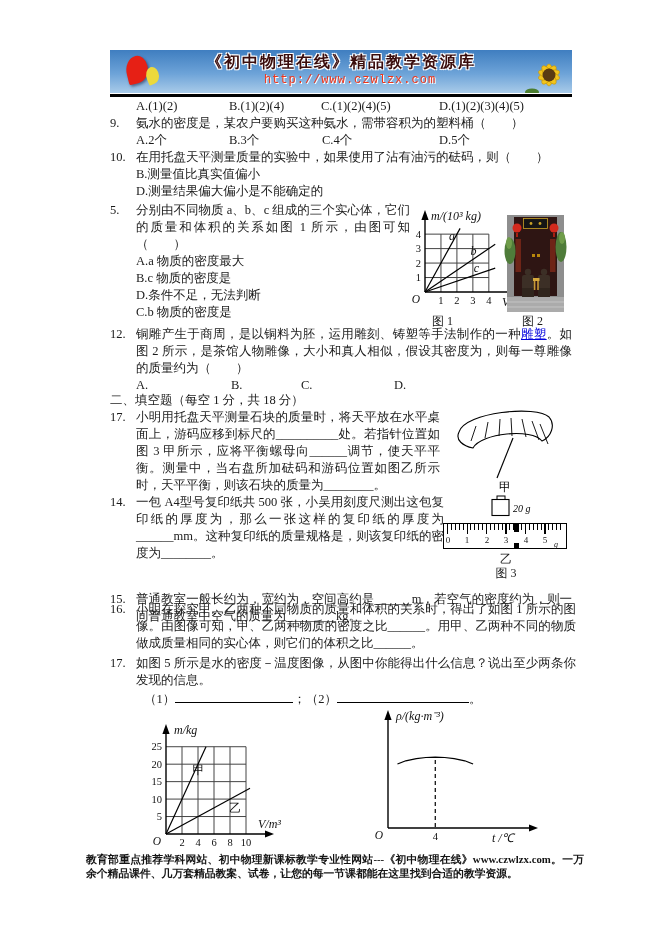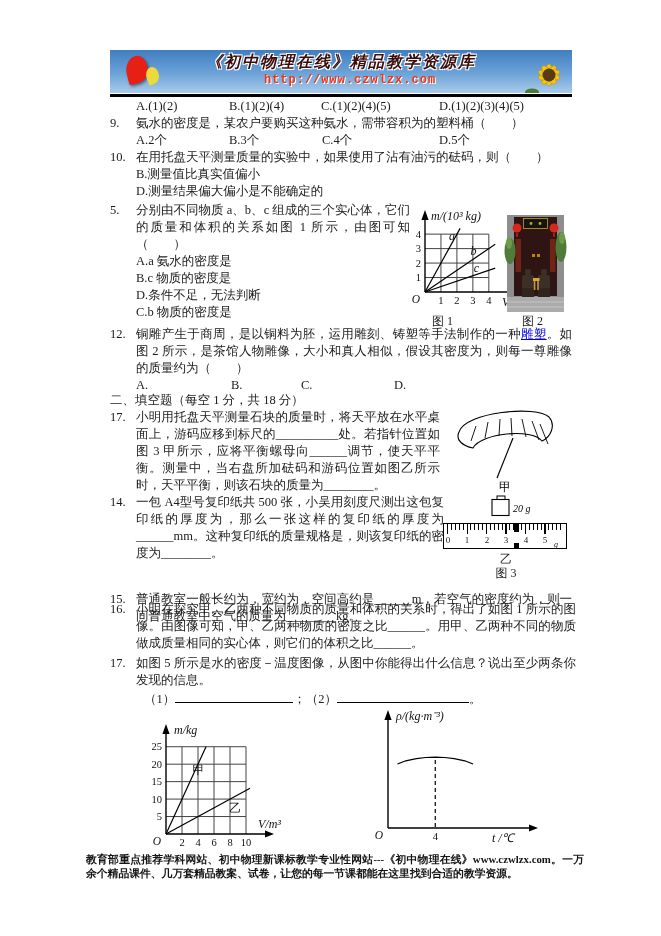--- a/index.html
+++ b/index.html
@@ -6,23 +6,23 @@
   .page{position:relative;width:661px;height:936px;background:#ffffff;overflow:hidden;
         font-family:"Liberation Serif","DejaVu Serif",serif;color:#1a1a1a;
         font-size:12.5px;line-height:17px;}
   .content{position:absolute;left:110px;top:50px;width:462px;}
   .abs{position:absolute;}
   
   .banner{position:absolute;left:0;top:0;width:462px;height:43px;
           background:linear-gradient(#3f7ec0,#6da3d8 55%,#a9cbe9);overflow:hidden;}
   .banner-title{position:absolute;left:0;right:0;top:3px;text-align:center;
           font-weight:bold;font-size:16px;letter-spacing:2px;color:#3a0d0d;
-          text-shadow:1px 1px 0 #fff,-1px -1px 0 #fff,1px -1px 0 #fff,-1px 1px 0 #fff;font-style:italic;}
+          text-shadow:1px 1px 0 #fff,-1px -1px 0 #fff,1px -1px 0 #fff,-1px 1px 0 #fff;}
   .banner-url{position:absolute;left:0;right:30px;top:22px;text-align:center;
-          font-weight:bold;font-size:12px;letter-spacing:1px;color:#f03419;
+          font-weight:normal;font-size:12px;letter-spacing:1px;color:#f03419;
           font-family:"Liberation Mono","DejaVu Sans Mono",monospace;
           text-shadow:1px 1px 0 #fff;margin-left:48px;}
   .logo{position:absolute;left:10px;top:4px;width:50px;height:36px;}
   .fl-red{position:absolute;left:6px;top:2px;width:22px;height:27px;background:#e62015;
           border-radius:58% 42% 60% 6%/60% 45% 55% 8%;transform:rotate(-14deg);
           box-shadow:1px 2px 3px rgba(0,0,30,.45);}
   .fl-yel{position:absolute;left:26px;top:13px;width:13px;height:17px;background:#ecd93c;
           border-radius:58% 42% 60% 6%/60% 45% 55% 8%;transform:rotate(-22deg);}
   .rule{position:absolute;left:0;top:44px;width:462px;height:2.5px;background:#000;}
   
@@ -113,21 +113,21 @@
   </div>
   <div class="optrow abs" style="top:133px">
     <span>D.测量结果偏大偏小是不能确定的</span>
   </div>
 
   <div class="abs" style="top:152px;width:300px">
     <div class="q">
       <span class="qnum">5.</span>
       <div class="qtext">分别由不同物质 a、b、c 组成的三个实心体，它们的质量和体积的关系如图 1 所示，由图可知（　　）</div>
     </div>
-    <div class="optline">A.a 氨水的密度是</div>
+    <div class="optline">A.a 物质的密度最大</div>
     <div class="optline">B.c 物质的密度是</div>
     <div class="optline">D.条件不足，无法判断</div>
     <div class="optline">C.b 物质的密度是</div>
   </div>
 
   <svg class="abs" style="left:293px;top:158px" width="150" height="104">
         <line x1="37.95744680851064" y1="84" x2="37.95744680851064" y2="26.127659574468083" stroke="#444" stroke-width="1"></line>
         <line x1="53.91489361702128" y1="84" x2="53.91489361702128" y2="26.127659574468083" stroke="#444" stroke-width="1"></line>
         <line x1="69.87234042553192" y1="84" x2="69.87234042553192" y2="26.127659574468083" stroke="#444" stroke-width="1"></line>
         <line x1="85.82978723404256" y1="84" x2="85.82978723404256" y2="26.127659574468083" stroke="#444" stroke-width="1"></line>

